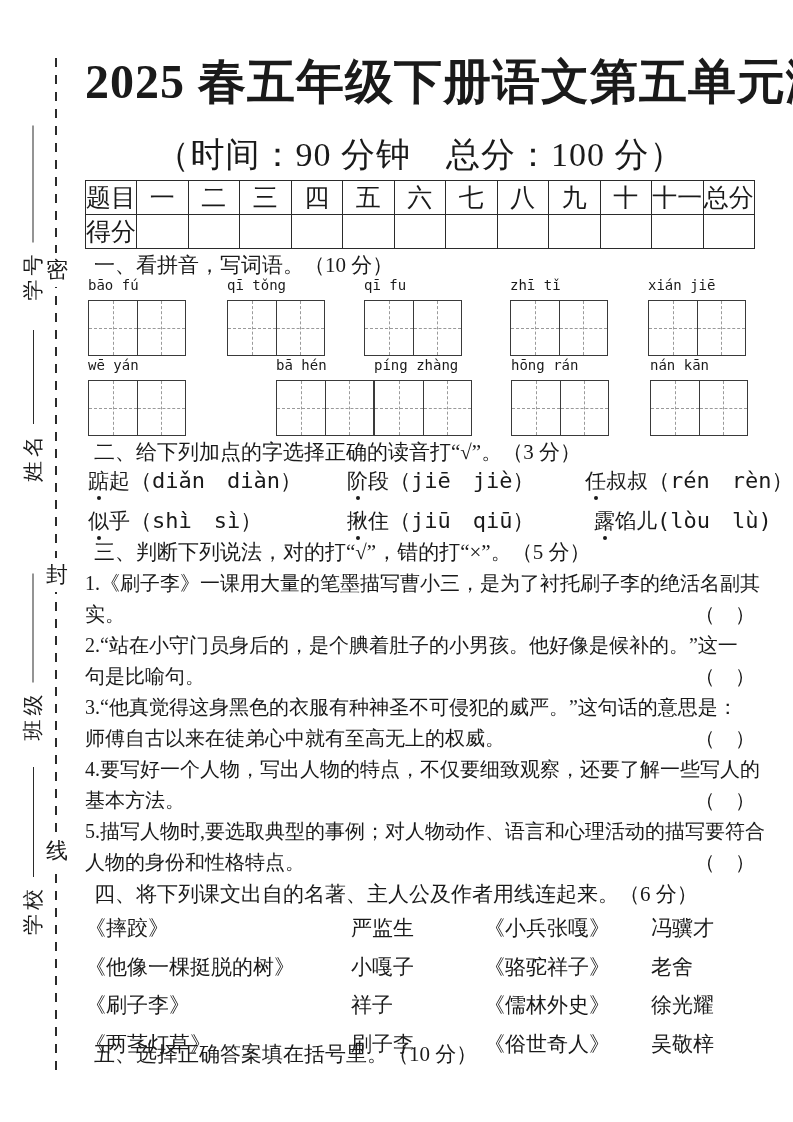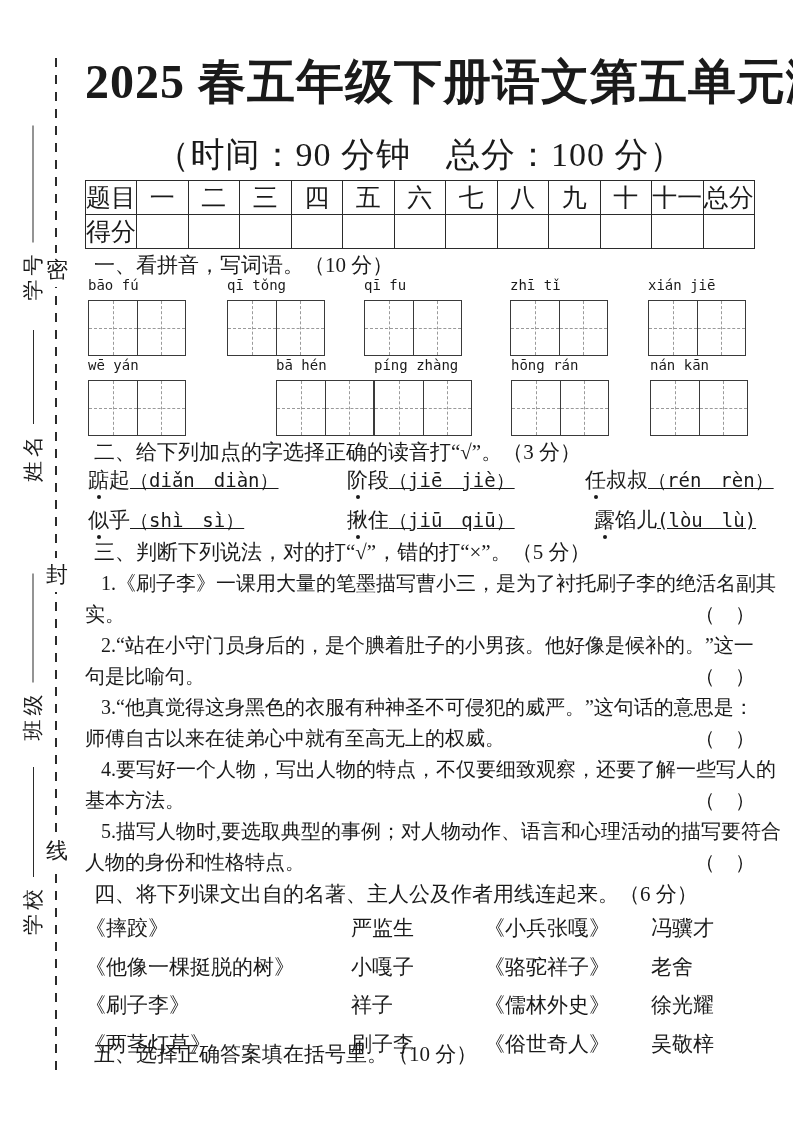--- a/index.html
+++ b/index.html
@@ -51,25 +51,25 @@
   .box-cell:first-child{border-right:1.8px solid #3a3a3a;}
   .box-cell::before{content:"";position:absolute;left:0;right:0;top:50%;border-top:1px dashed #9a9a9a;}
   .box-cell::after{content:"";position:absolute;top:0;bottom:0;left:50%;border-left:1px dashed #9a9a9a;}
   
   .s2-item{position:absolute;font-size:21px;white-space:nowrap;}
   .dotted{position:relative;display:inline-block;}
   .dotted::after{
     content:"";position:absolute;left:50%;bottom:-5px;transform:translateX(-50%);
     width:4px;height:4px;border-radius:50%;background:#1a1a1a;
   }
-  .opts{font-family:"DejaVu Sans Mono",monospace;font-size:19px;text-decoration:underline;}
+  .opts{font-family:"DejaVu Sans Mono",monospace;font-size:22px;}
   
   .s3{position:absolute;left:85px;top:537px;width:670px;font-size:20px;line-height:31px;}
   .s3 .sec-heading{padding-left:9px;}
-  .s3 .l1{white-space:nowrap;margin-left:16px;}
+  .s3 .l1{white-space:nowrap;}
   .s3 .l2{display:flex;}
   .s3 .l2 .bracket{margin-left:auto;}
   
   .s4{position:absolute;left:85px;top:879px;width:670px;font-size:21px;}
   .s4 .sec-heading{padding-left:9px;line-height:30px;}
   .s4-row{display:grid;grid-template-columns:266px 133px 167px 1fr;line-height:38.5px;white-space:nowrap;}
   
   .s5{position:absolute;left:94px;top:1040px;}
 </style>
 </head>

